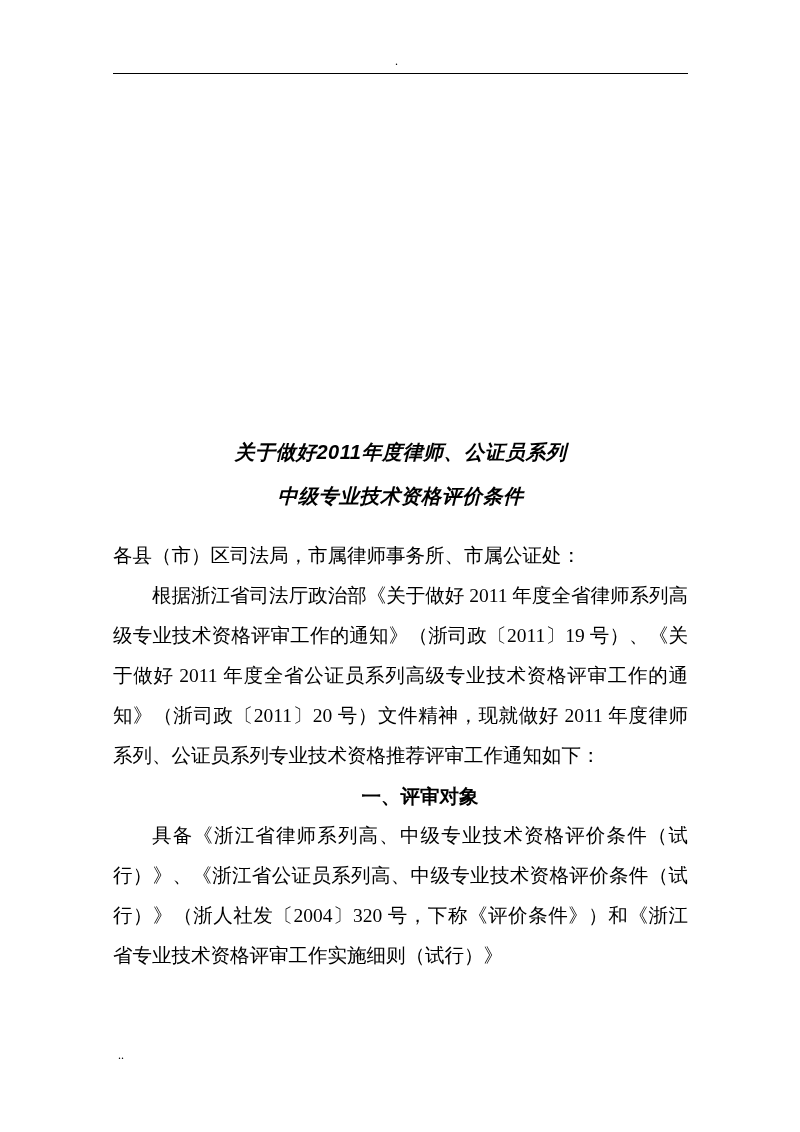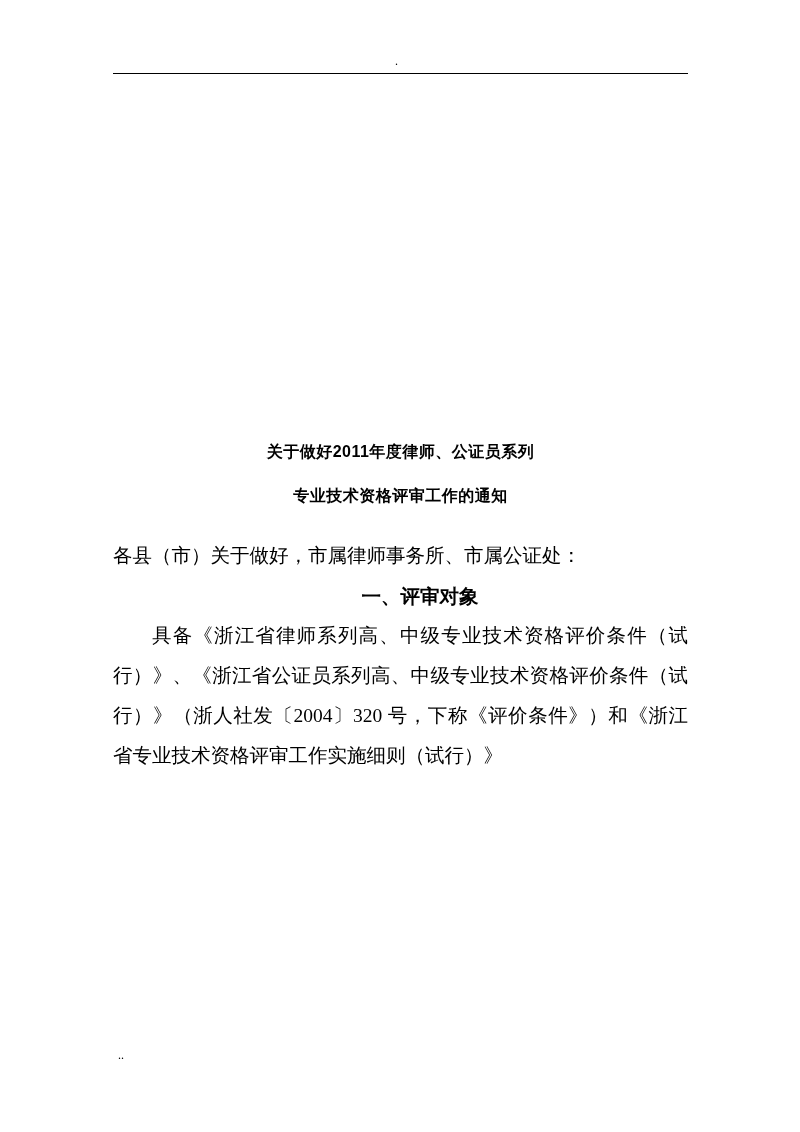--- a/index.html
+++ b/index.html
@@ -40,25 +40,26 @@
   .content {
     position: absolute;
     left: 113px;
     top: 430px;
     width: 575px;
   }
   .doc-title {
     text-align: center;
     font-family: "Liberation Sans", sans-serif;
     font-weight: bold;
-    font-size: 16px;
+    font-size: 20px;
     line-height: 44px;
     letter-spacing: 0.5px;
     color: #000000;
     margin: 0;
+    font-style: italic;
   }
   .doc-title .line2 {
     display: block;
   }
   .body-block {
     margin-top: 18px;
   }
   p.para {
     margin: 0;
     font-size: 19.5px;
@@ -96,25 +97,26 @@
 
 <div class="page">
 
   <div class="header-mark">.</div>
   <div class="header-rule"></div>
 
   <div class="content">
 
     <h1 class="doc-title">
       <span class="line1">关于做好2011年度律师、公证员系列</span>
-      <span class="line2">专业技术资格评审工作的通知</span>
+      <span class="line2">中级专业技术资格评价条件</span>
     </h1>
 
     <div class="body-block">
-      <p class="para">各县（市）关于做好，市属律师事务所、市属公证处：</p>
+      <p class="para">各县（市）区司法局，市属律师事务所、市属公证处：</p>
+      <p class="para indent">根据浙江省司法厅政治部《关于做好 2011 年度全省律师系列高级专业技术资格评审工作的通知》（浙司政〔2011〕19 号）、《关于做好 2011 年度全省公证员系列高级专业技术资格评审工作的通知》（浙司政〔2011〕20 号）文件精神，现就做好 2011 年度律师系列、公证员系列专业技术资格推荐评审工作通知如下：</p>
       <p class="section-heading">一、评审对象</p>
       <p class="para indent">具备《浙江省律师系列高、中级专业技术资格评价条件（试行）》、《浙江省公证员系列高、中级专业技术资格评价条件（试行）》（浙人社发〔2004〕320 号，下称《评价条件》）和《浙江省专业技术资格评审工作实施细则（试行）》</p>
     </div>
 
   </div>
 
   <div class="footer-mark">..</div>
 
 </div>
 

